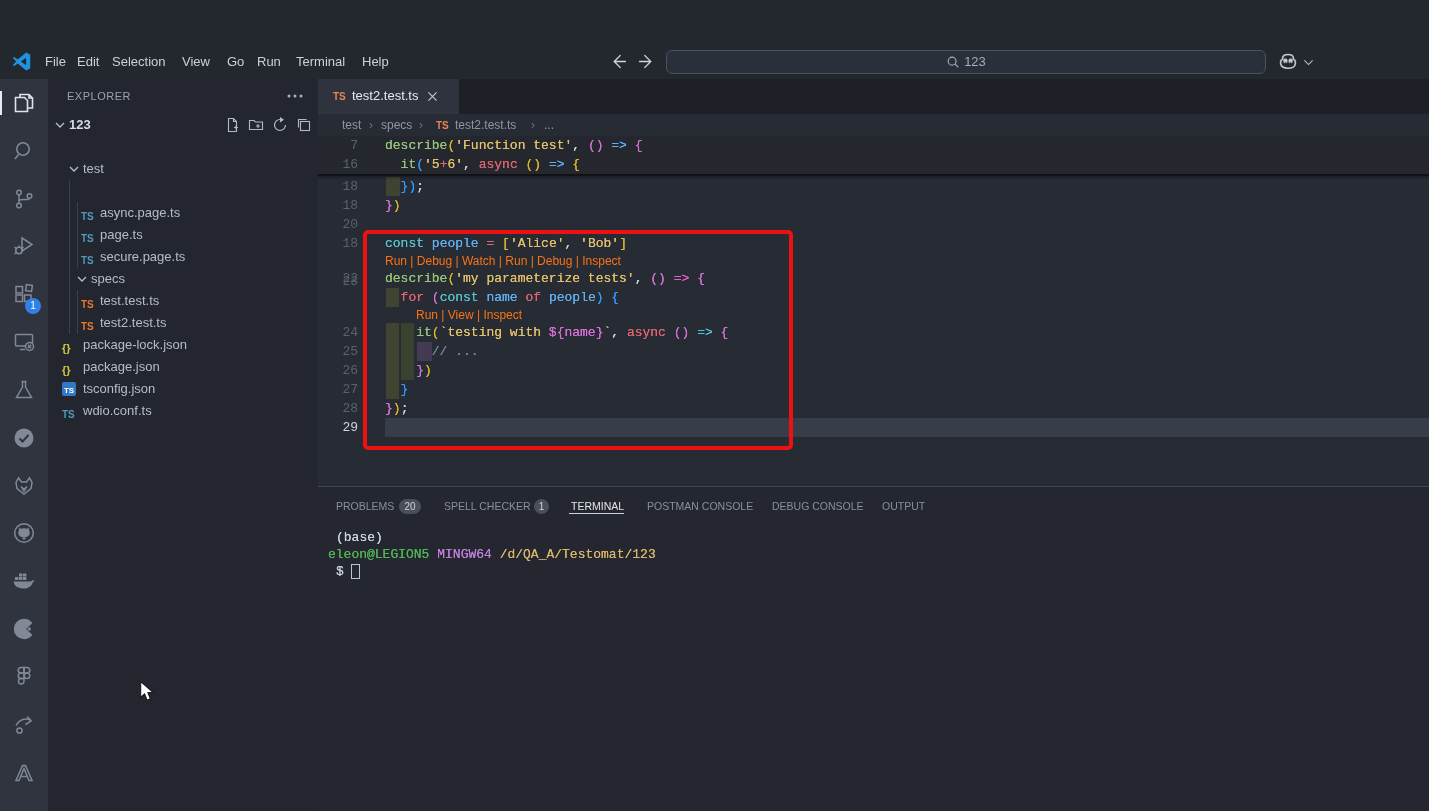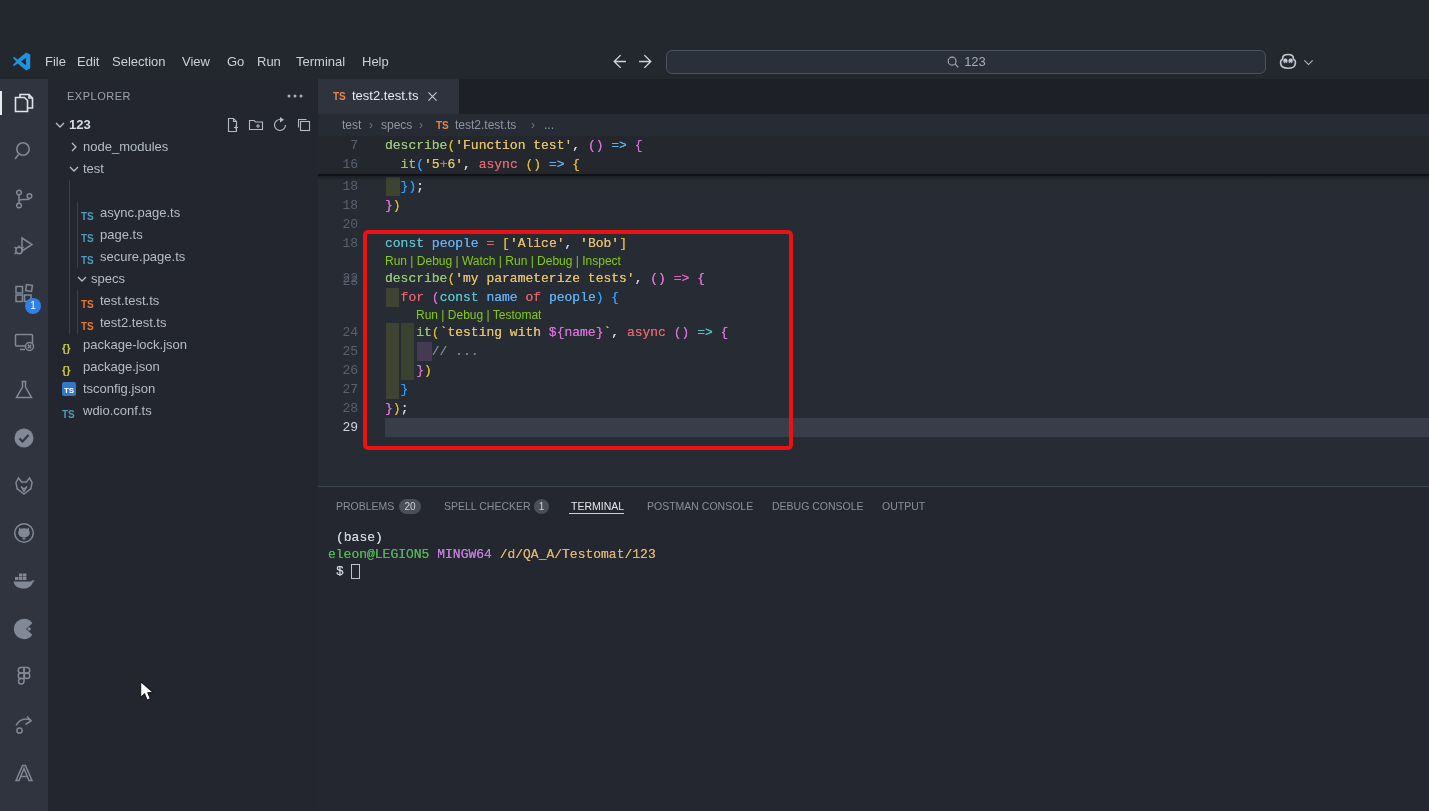--- a/index.html
+++ b/index.html
@@ -24,21 +24,21 @@
   .tsb { font-family:"Liberation Sans",sans-serif; font-weight:bold; font-size:10px; letter-spacing:0; }
   
   #tabbar { position:absolute; left:318px; top:35px; width:1111px; height:35px; background:#1d2127; }
   #tab1 { position:absolute; left:0; top:0; width:141px; height:35px; background:#2e333d; }
   #breadcrumbs { position:absolute; left:318px; top:70px; width:1111px; height:22px; background:#272b33; font-size:12px; color:#8f96a3; }
   .bc { position:absolute; top:0; height:22px; line-height:22px; white-space:pre; }
   #editor { position:absolute; left:318px; top:92px; width:1111px; height:350px; background:#272b33; }
   #panel { position:absolute; left:318px; top:442px; width:1111px; height:369px; background:#24272f; border-top:1.5px solid #42464f; }
   .cl { position:absolute; white-space:pre; font-family:"Liberation Mono",monospace; font-size:13px; line-height:19px; height:19px; text-shadow:0 0 .6px currentColor; }
   .num { position:absolute; font-family:"Liberation Mono",monospace; font-size:13px; line-height:19px; height:19px; color:#596070; text-align:right; width:30px; left:10px; }
-  .lens { position:absolute; font-family:"Liberation Sans",sans-serif; font-size:12px; color:#84cc16; height:16px; line-height:16px; white-space:pre; }
+  .lens { position:absolute; font-family:"Liberation Sans",sans-serif; font-size:12px; color:#f97316; height:16px; line-height:16px; white-space:pre; }
   .blk { position:absolute; height:19px; }
   
   .g { color:#98c379; }   
   .s { color:#e2c06b; }   
   .bg { color:#ddb62b; }  
   .bo { color:#d670d6; }  
   .bb { color:#2f9cff; }  
   .t { color:#56c2cc; }   
   .v { color:#61afef; }   
   .r { color:#e0646f; }   
@@ -229,23 +229,20 @@
       </svg>
     <svg class="abs" style="left:248px;top:38px" width="16" height="16" viewBox="0 0 16 16">
         <rect x="4.5" y="4.5" width="9" height="9" fill="none" stroke="#b4bac5" stroke-width="1.1"></rect>
         <path fill="none" stroke="#b4bac5" stroke-width="1.1" d="M2.5 10.5 V2.5 H10.5"></path>
       </svg>
 
     <div class="guide" style="left:21px;top:101px;height:154px"></div>
     <div class="guide" style="left:28.5px;top:123px;height:66px"></div>
     <div class="guide" style="left:28.5px;top:211px;height:44px"></div>
 
-    <div class="trow" style="top:57px"><span class="chev" style="left:18px"><svg width="16" height="16" viewBox="0 0 16 16">
-            <path fill="none" stroke="#b6bcc8" stroke-width="1.3" d="M6 4 L10 8 L6 12"></path>
-          </svg></span><span style="position:absolute;left:35px">node_modules</span></div>
     <div class="trow" style="top:79px"><span class="chev" style="left:18px"><svg width="16" height="16" viewBox="0 0 16 16">
             <path fill="none" stroke="#b6bcc8" stroke-width="1.3" d="M4 6 L8 10 L12 6"></path>
           </svg></span><span style="position:absolute;left:35px">test</span></div>
     <div class="trow" style="top:123px"><span class="tic tsb" style="left:33px;top:4px;color:#519aba">TS</span><span style="position:absolute;left:52px">async.page.ts</span></div>
     <div class="trow" style="top:145px"><span class="tic tsb" style="left:33px;top:4px;color:#519aba">TS</span><span style="position:absolute;left:52px">page.ts</span></div>
     <div class="trow" style="top:167px"><span class="tic tsb" style="left:33px;top:4px;color:#519aba">TS</span><span style="position:absolute;left:52px">secure.page.ts</span></div>
     <div class="trow" style="top:189px"><span class="chev" style="left:26px"><svg width="16" height="16" viewBox="0 0 16 16">
             <path fill="none" stroke="#b6bcc8" stroke-width="1.3" d="M4 6 L8 10 L12 6"></path>
           </svg></span><span style="position:absolute;left:43px">specs</span></div>
     <div class="trow" style="top:211px"><span class="tic tsb" style="left:33px;top:4px;color:#e37933">TS</span><span style="position:absolute;left:52px">test.test.ts</span></div>
@@ -313,21 +310,21 @@
     <div class="num" style="top:282px;color:#cdd3dd">29</div>
 
     <div class="cl" style="left:67px;top:0px"><span class="g">describe</span><span class="bg">(</span><span class="s">'Function test'</span><span class="w">, </span><span class="bo">()</span><span class="w"> </span><span class="v">=&gt;</span><span class="w"> </span><span class="bo">{</span></div>
     <div class="cl" style="left:67px;top:19px"><span class="w">  </span><span class="g">it</span><span class="bb">(</span><span class="s">'5</span><span class="r">+</span><span class="s">6'</span><span class="w">, </span><span class="r">async</span><span class="w"> </span><span class="bg">()</span><span class="w"> </span><span class="v">=&gt;</span><span class="w"> </span><span class="bg">{</span></div>
     <div class="cl" style="left:67px;top:41px"><span class="w">  </span><span class="bb">})</span><span class="w">;</span></div>
     <div class="cl" style="left:67px;top:60px"><span class="bo">}</span><span class="bg">)</span></div>
     <div class="cl" style="left:67px;top:98px"><span class="t">const</span><span class="w"> </span><span class="v">people</span><span class="w"> </span><span class="r">=</span><span class="w"> </span><span class="bg">[</span><span class="s">'Alice'</span><span class="w">, </span><span class="s">'Bob'</span><span class="bg">]</span></div>
     <div class="lens" style="left:67px;top:117px">Run | Debug | Watch | Run | Debug | Inspect</div>
     <div class="cl" style="left:67px;top:133px"><span class="g">describe</span><span class="bg">(</span><span class="s">'my parameterize tests'</span><span class="w">, </span><span class="bo">()</span><span class="w"> </span><span class="p">=&gt;</span><span class="w"> </span><span class="bo">{</span></div>
     <div class="cl" style="left:67px;top:152px"><span class="w">  </span><span class="r">for</span><span class="w"> </span><span class="bo">(</span><span class="t">const</span><span class="w"> </span><span class="v">name</span><span class="w"> </span><span class="r">of</span><span class="w"> </span><span class="v">people</span><span class="bb">)</span><span class="w"> </span><span class="bb">{</span></div>
-    <div class="lens" style="left:98px;top:171px">Run | Debug | Testomat</div>
+    <div class="lens" style="left:98px;top:171px">Run | View | Inspect</div>
     <div class="cl" style="left:67px;top:187px"><span class="w">    </span><span class="g">it</span><span class="bg">(</span><span class="s">`testing with </span><span class="bo">${name}</span><span class="s">`</span><span class="w">, </span><span class="r">async</span><span class="w"> </span><span class="bo">()</span><span class="w"> </span><span class="t">=&gt;</span><span class="w"> </span><span class="bo">{</span></div>
     <div class="cl" style="left:67px;top:206px"><span class="w">      </span><span class="c">// ...</span></div>
     <div class="cl" style="left:67px;top:225px"><span class="w">    </span><span class="bo">}</span><span class="bg">)</span></div>
     <div class="cl" style="left:67px;top:244px"><span class="w">  </span><span class="bb">}</span></div>
     <div class="cl" style="left:67px;top:263px"><span class="bo">}</span><span class="bg">)</span><span class="w">;</span></div>
 
     <div class="abs" style="left:0;top:38px;width:1111px;height:2px;background:#101216"></div>
     <div class="abs" style="left:0;top:40px;width:1111px;height:4px;background:linear-gradient(rgba(0,0,0,0.3),rgba(0,0,0,0))"></div>
   </div>
 

